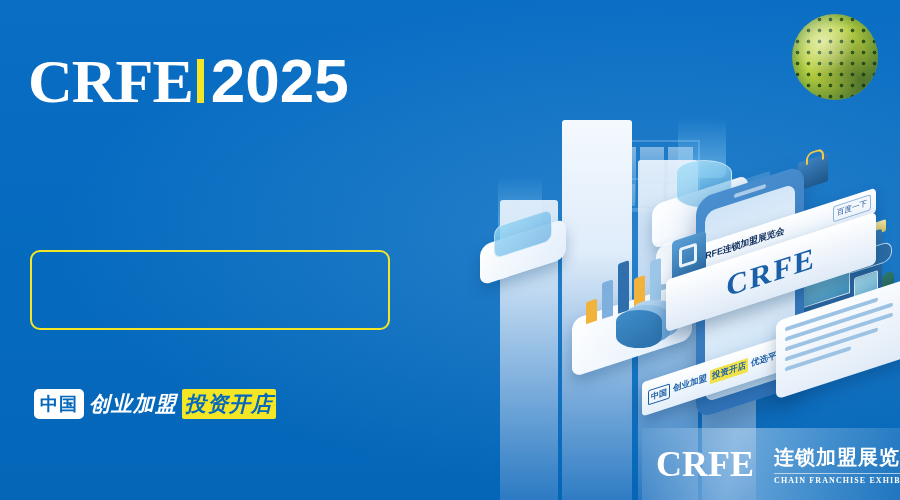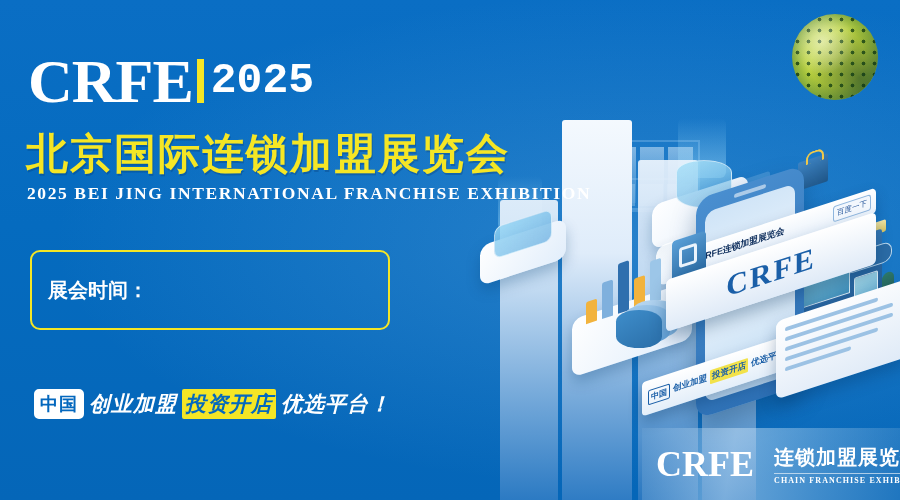--- a/index.html
+++ b/index.html
@@ -131,21 +131,21 @@
       background:linear-gradient(170deg,#ffffff,#dfeaf7);border-radius:7px;
       box-shadow:0 8px 16px rgba(3,48,92,.3);padding:9px;box-sizing:border-box;}
   .card .ln{height:4px;border-radius:2px;background:#9cc2e4;margin-bottom:6px;}
   .card .ln.s{width:58%}.card .ln.m{width:82%}.card .ln.l{width:95%}
 
   
   .crfe-head{position:absolute;left:28px;top:48px;display:flex;align-items:center;height:66px;}
   .crfe-head .w{font-family:"Liberation Serif",serif;font-weight:bold;font-size:62px;color:#fff;
       letter-spacing:-1px;line-height:62px;}
   .crfe-head .bar{width:7px;height:44px;background:#f5e625;margin:0 7px 0 4px;}
-  .crfe-head .yr{font-family:Liberation Mono, monospace;font-weight:bold;font-size:43px;color:#fff;
+  .crfe-head .yr{font-family:Liberation Sans, sans-serif;font-weight:bold;font-size:62px;color:#fff;
       letter-spacing:0px;line-height:62px;}
 
   .cn-title{position:absolute;left:26px;top:130px;font-size:42px;font-weight:bold;color:#f5e625;
       letter-spacing:2px;line-height:48px;font-family:"DejaVu Sans",sans-serif;
       text-shadow:1px 2px 0 rgba(0,40,90,.25);}
   .en-sub{position:absolute;left:27px;top:183px;font-family:"Liberation Serif",serif;
       font-size:17.5px;font-weight:bold;color:#ffffff;letter-spacing:1.6px;white-space:nowrap;}
 
   .infobox{position:absolute;left:30px;top:250px;width:360px;height:80px;
       border:2.5px solid #f5e625;border-radius:10px;box-sizing:border-box;
@@ -291,34 +291,30 @@
     <div class="dots"></div>
     <div class="shade"></div>
   </div>
 
   <div class="crfe-head">
     <span class="w">CRFE</span>
     <span class="bar"></span>
     <span class="yr">2025</span>
   </div>
 
-  <div class="cn-title">北京国际连锁加盟展览会</div>
-  <div class="en-sub">2025 BEI JING INTERNATIONAL FRANCHISE EXHIBITION</div>
 
   <div class="infobox">
     <div class="infoline">
-      <span class="k">展会时间：</span>
     </div>
   </div>
 
   <div class="tagline">
     <span class="tag-box">中国</span>
     <span class="tag-t">创业加盟</span>
     <span class="tag-hl">投资开店</span>
-    <span class="tag-t">优选平台！</span>
   </div>
 
   <div class="logo-panel">
     <span class="lg">CRFE</span>
     <span class="logo-sep"></span>
     <span class="logo-right">
       <span class="logo-cn">连锁加盟展览会</span>
       <span class="logo-en">CHAIN FRANCHISE EXHIBITION</span>
     </span>
   </div>

